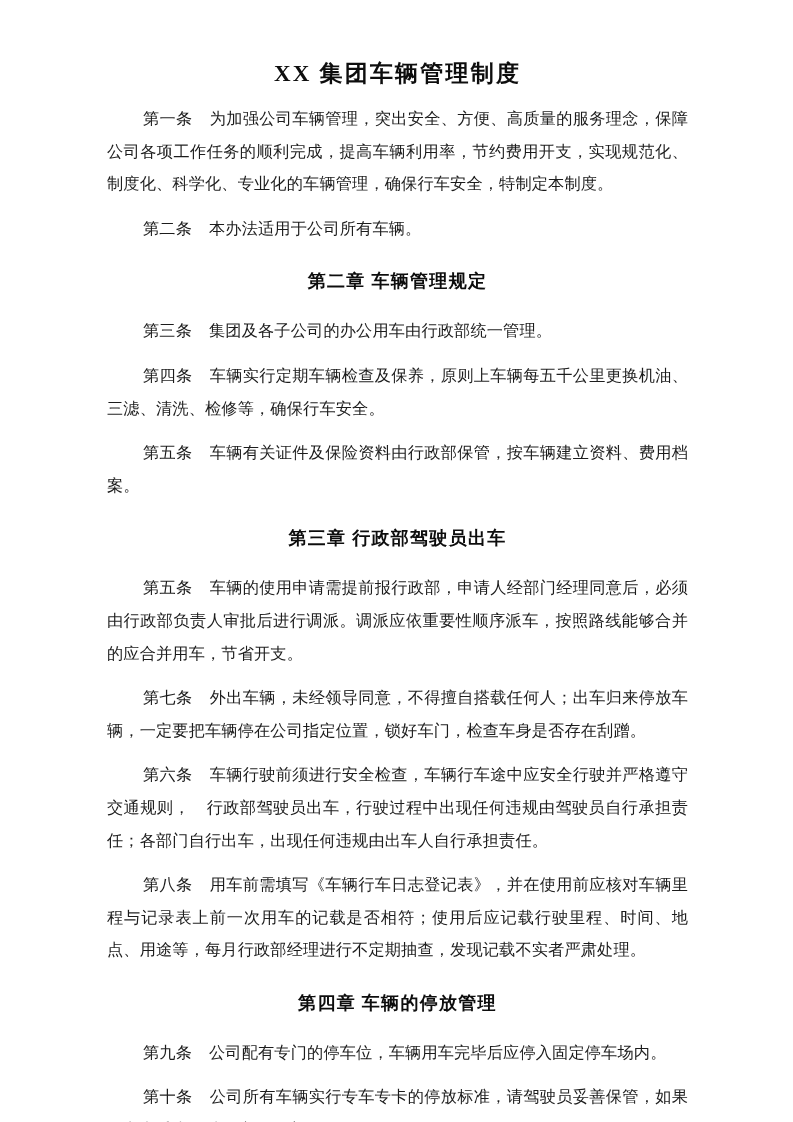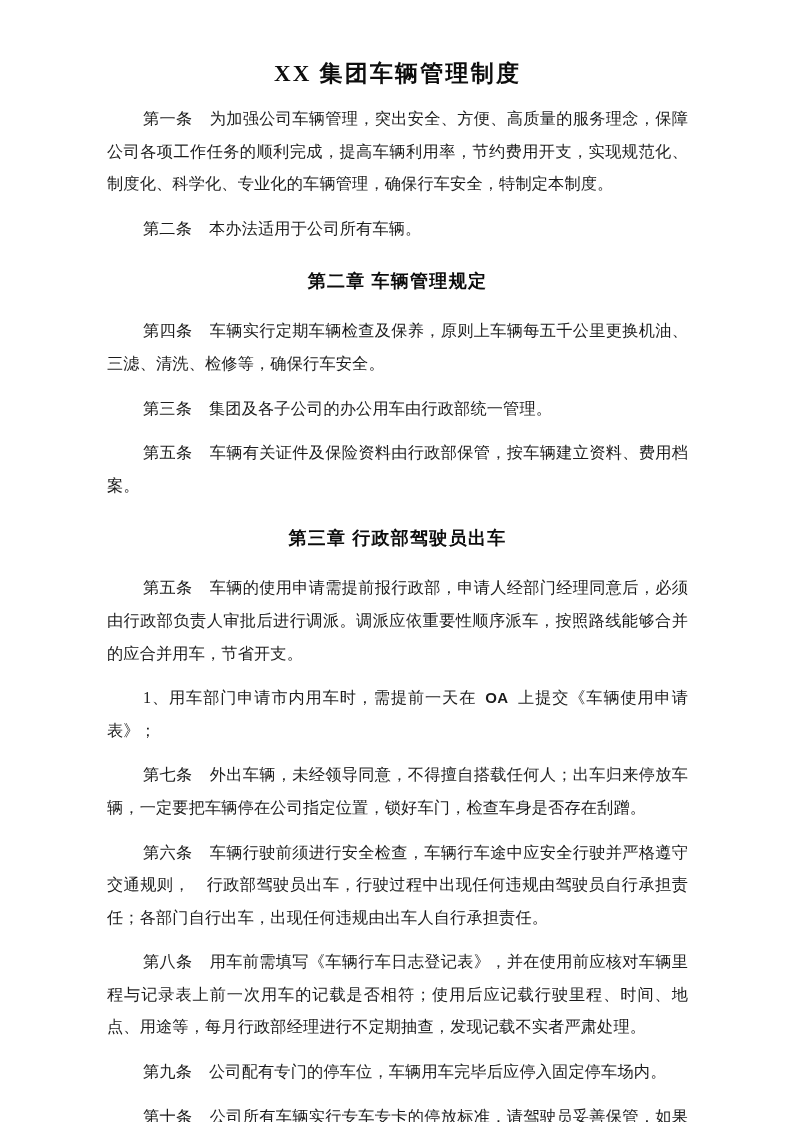--- a/index.html
+++ b/index.html
@@ -95,38 +95,38 @@
 
     <h1 class="doc-title">XX 集团车辆管理制度</h1>
 
 
     <p class="para indent"><span>第一条</span><span class="gap-wide"></span><span>为加强公司车辆管理，突出安全、方便、高质量的服务理念，保障公司各项工作任务的顺利完成，提高车辆利用率，节约费用开支，实现规范化、制度化、科学化、专业化的车辆管理，确保行车安全，特制定本制度。</span></p>
 
     <p class="para indent"><span>第二条</span><span class="gap-wide"></span><span>本办法适用于公司所有车辆。</span></p>
 
     <h2 class="chapter ch-mid">第二章  车辆管理规定</h2>
 
+    <p class="para indent"><span>第三条</span><span class="gap-wide"></span><span>集团及各子公司的办公用车由行政部统一管理。</span></p>
+
     <p class="para indent"><span>第四条</span><span class="gap-wide"></span><span>车辆实行定期车辆检查及保养，原则上车辆每五千公里更换机油、三滤、清洗、检修等，确保行车安全。</span></p>
-
-    <p class="para indent"><span>第三条</span><span class="gap-wide"></span><span>集团及各子公司的办公用车由行政部统一管理。</span></p>
 
     <p class="para indent"><span>第五条</span><span class="gap-wide"></span><span>车辆有关证件及保险资料由行政部保管，按车辆建立资料、费用档案。</span></p>
 
     <h2 class="chapter ch-mid">第三章  行政部驾驶员出车</h2>
 
     <p class="para indent"><span>第五条</span><span class="gap-wide"></span><span>车辆的使用申请需提前报行政部，申请人经部门经理同意后，必须由行政部负责人审批后进行调派。调派应依重要性顺序派车，按照路线能够合并的应合并用车，节省开支。</span></p>
 
-    <p class="para indent-list"><span>1、用车部门申请市内用车时，需提前一天在</span><span class="gap-small"></span><span class="latin">OA</span><span class="gap-small"></span><span>上提交《车辆使用申请表》；</span></p>
 
 
     <p class="para indent"><span>第七条</span><span class="gap-wide"></span><span>外出车辆，未经领导同意，不得擅自搭载任何人；出车归来停放车辆，一定要把车辆停在公司指定位置，锁好车门，检查车身是否存在刮蹭。</span></p>
 
     <p class="para indent"><span>第六条</span><span class="gap-wide"></span><span>车辆行驶前须进行安全检查，车辆行车途中应安全行驶并严格遵守交通规则，　行政部驾驶员出车，行驶过程中出现任何违规由驾驶员自行承担责任；各部门自行出车，出现任何违规由出车人自行承担责任。</span></p>
 
     <p class="para indent"><span>第八条</span><span class="gap-wide"></span><span>用车前需填写《车辆行车日志登记表》，并在使用前应核对车辆里程与记录表上前一次用车的记载是否相符；使用后应记载行驶里程、时间、地点、用途等，每月行政部经理进行不定期抽查，发现记载不实者严肃处理。</span></p>
 
+    <h2 class="chapter ch-mid">第四章  车辆的停放管理</h2>
 
     <p class="para indent"><span>第九条</span><span class="gap-wide"></span><span>公司配有专门的停车位，车辆用车完毕后应停入固定停车场内。</span></p>
 
     <p class="para indent"><span>第十条</span><span class="gap-wide"></span><span>公司所有车辆实行专车专卡的停放标准，请驾驶员妥善保管，如果停车卡丢失驾驶员应承担责任。</span></p>
 
   </div>
 </div>
 
 </body></html>

